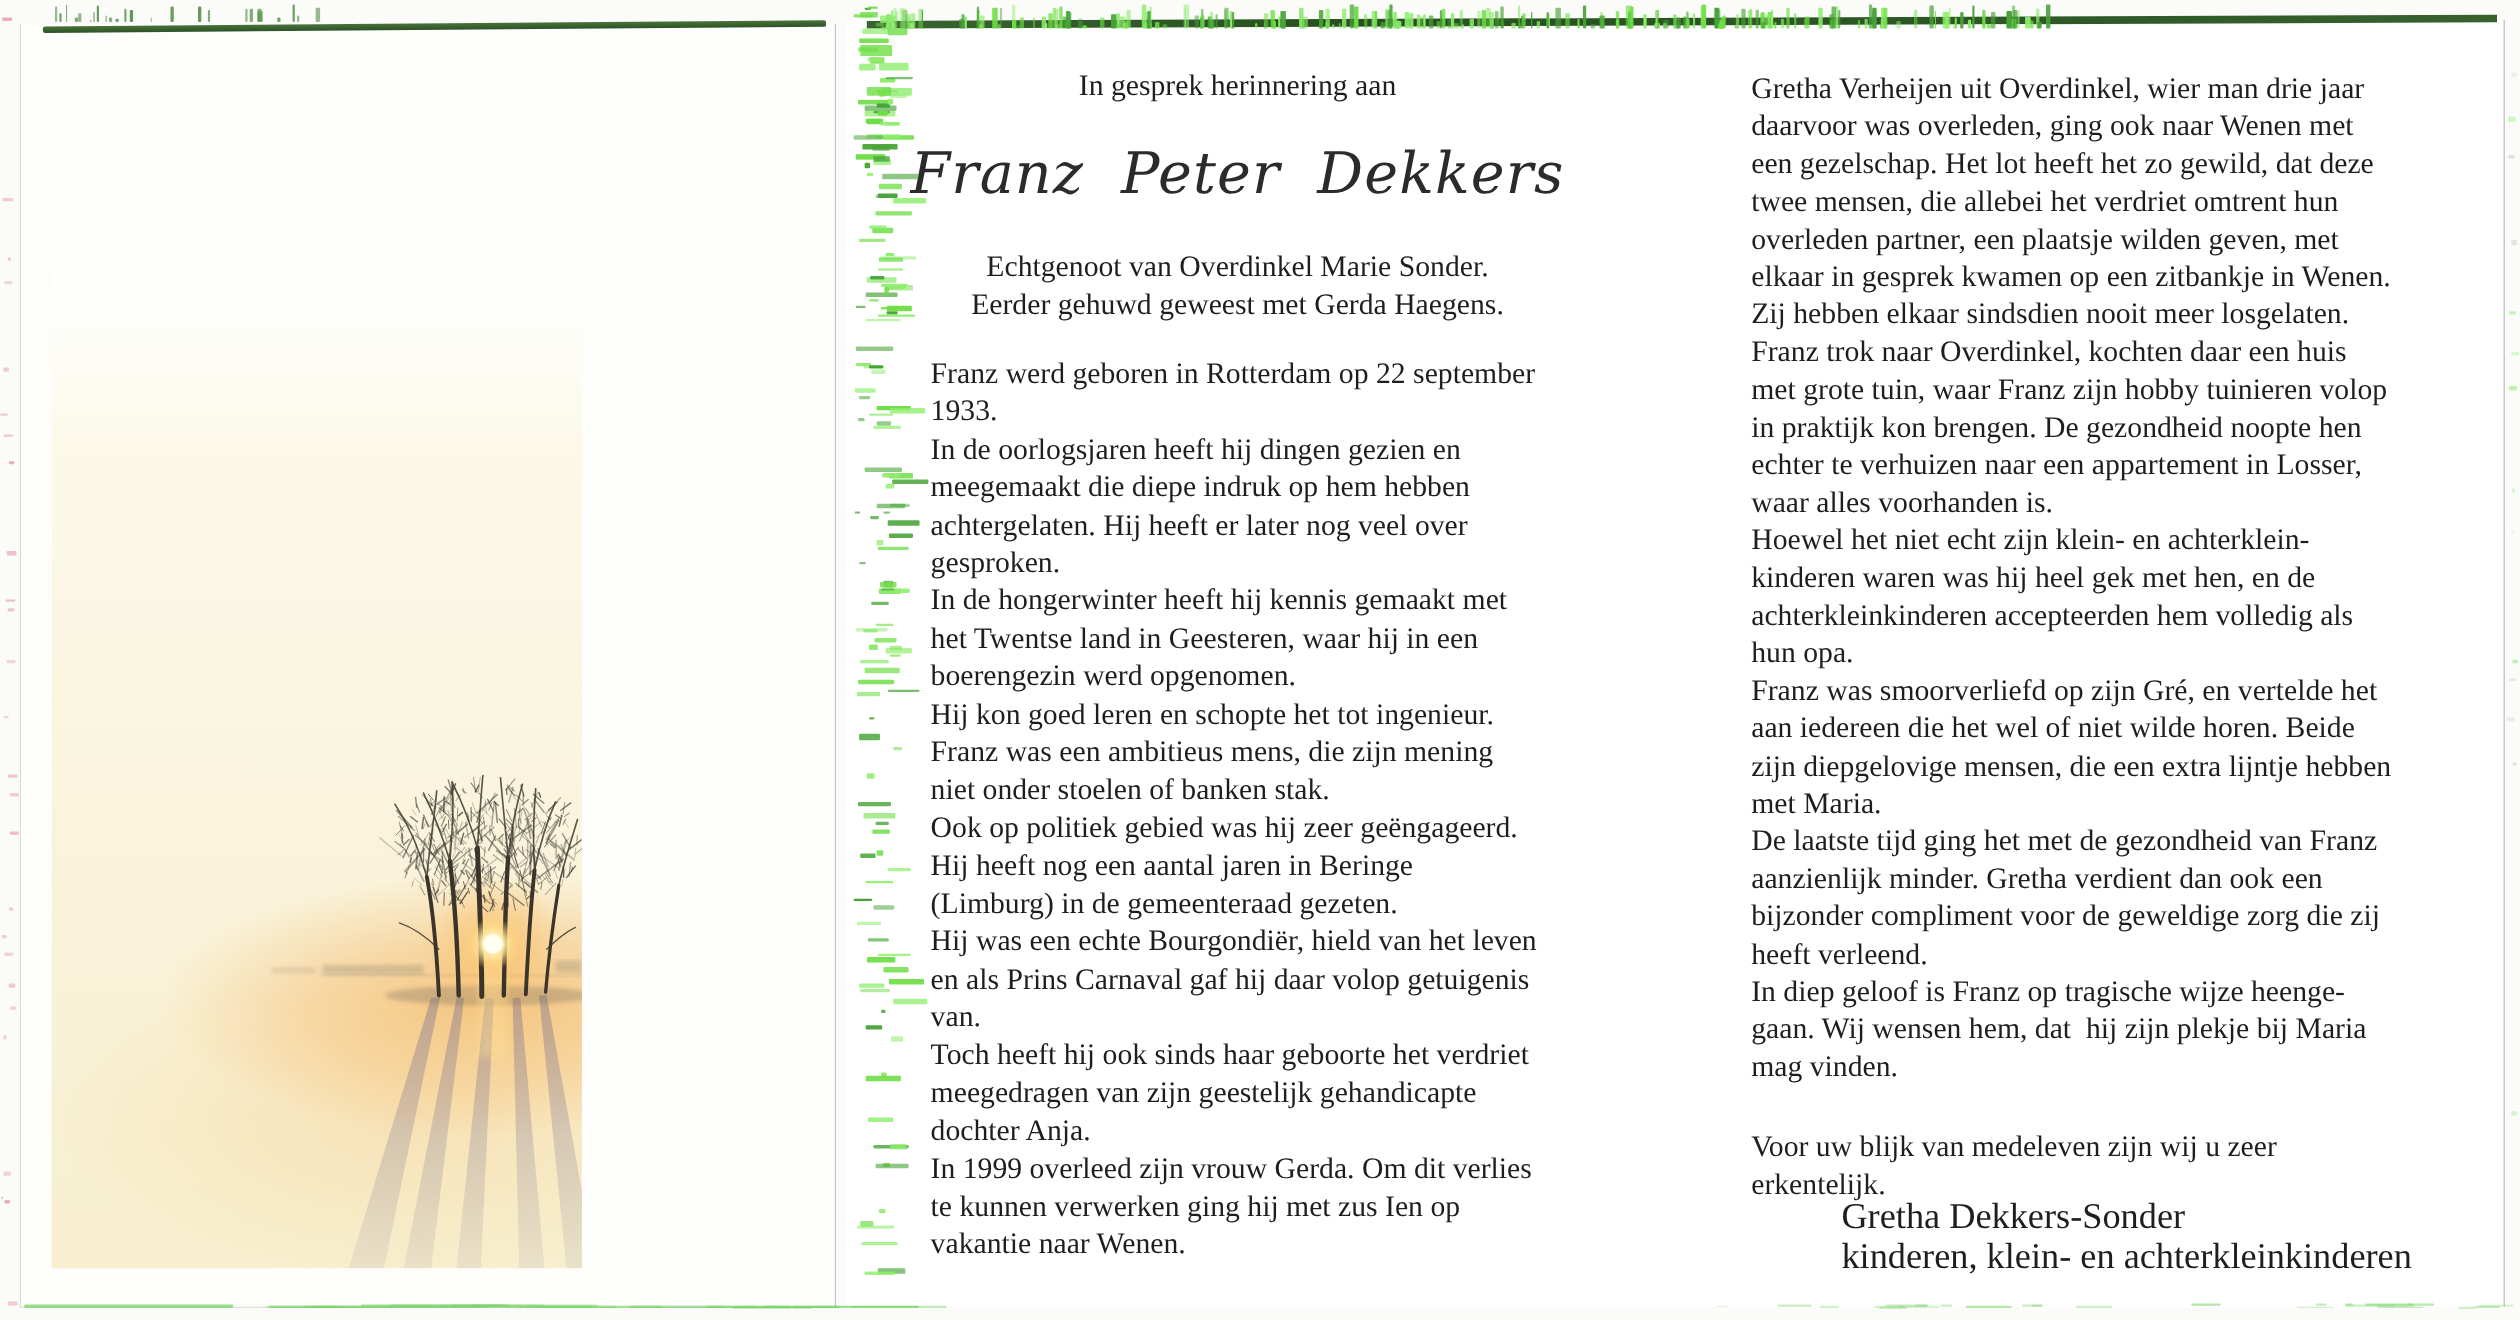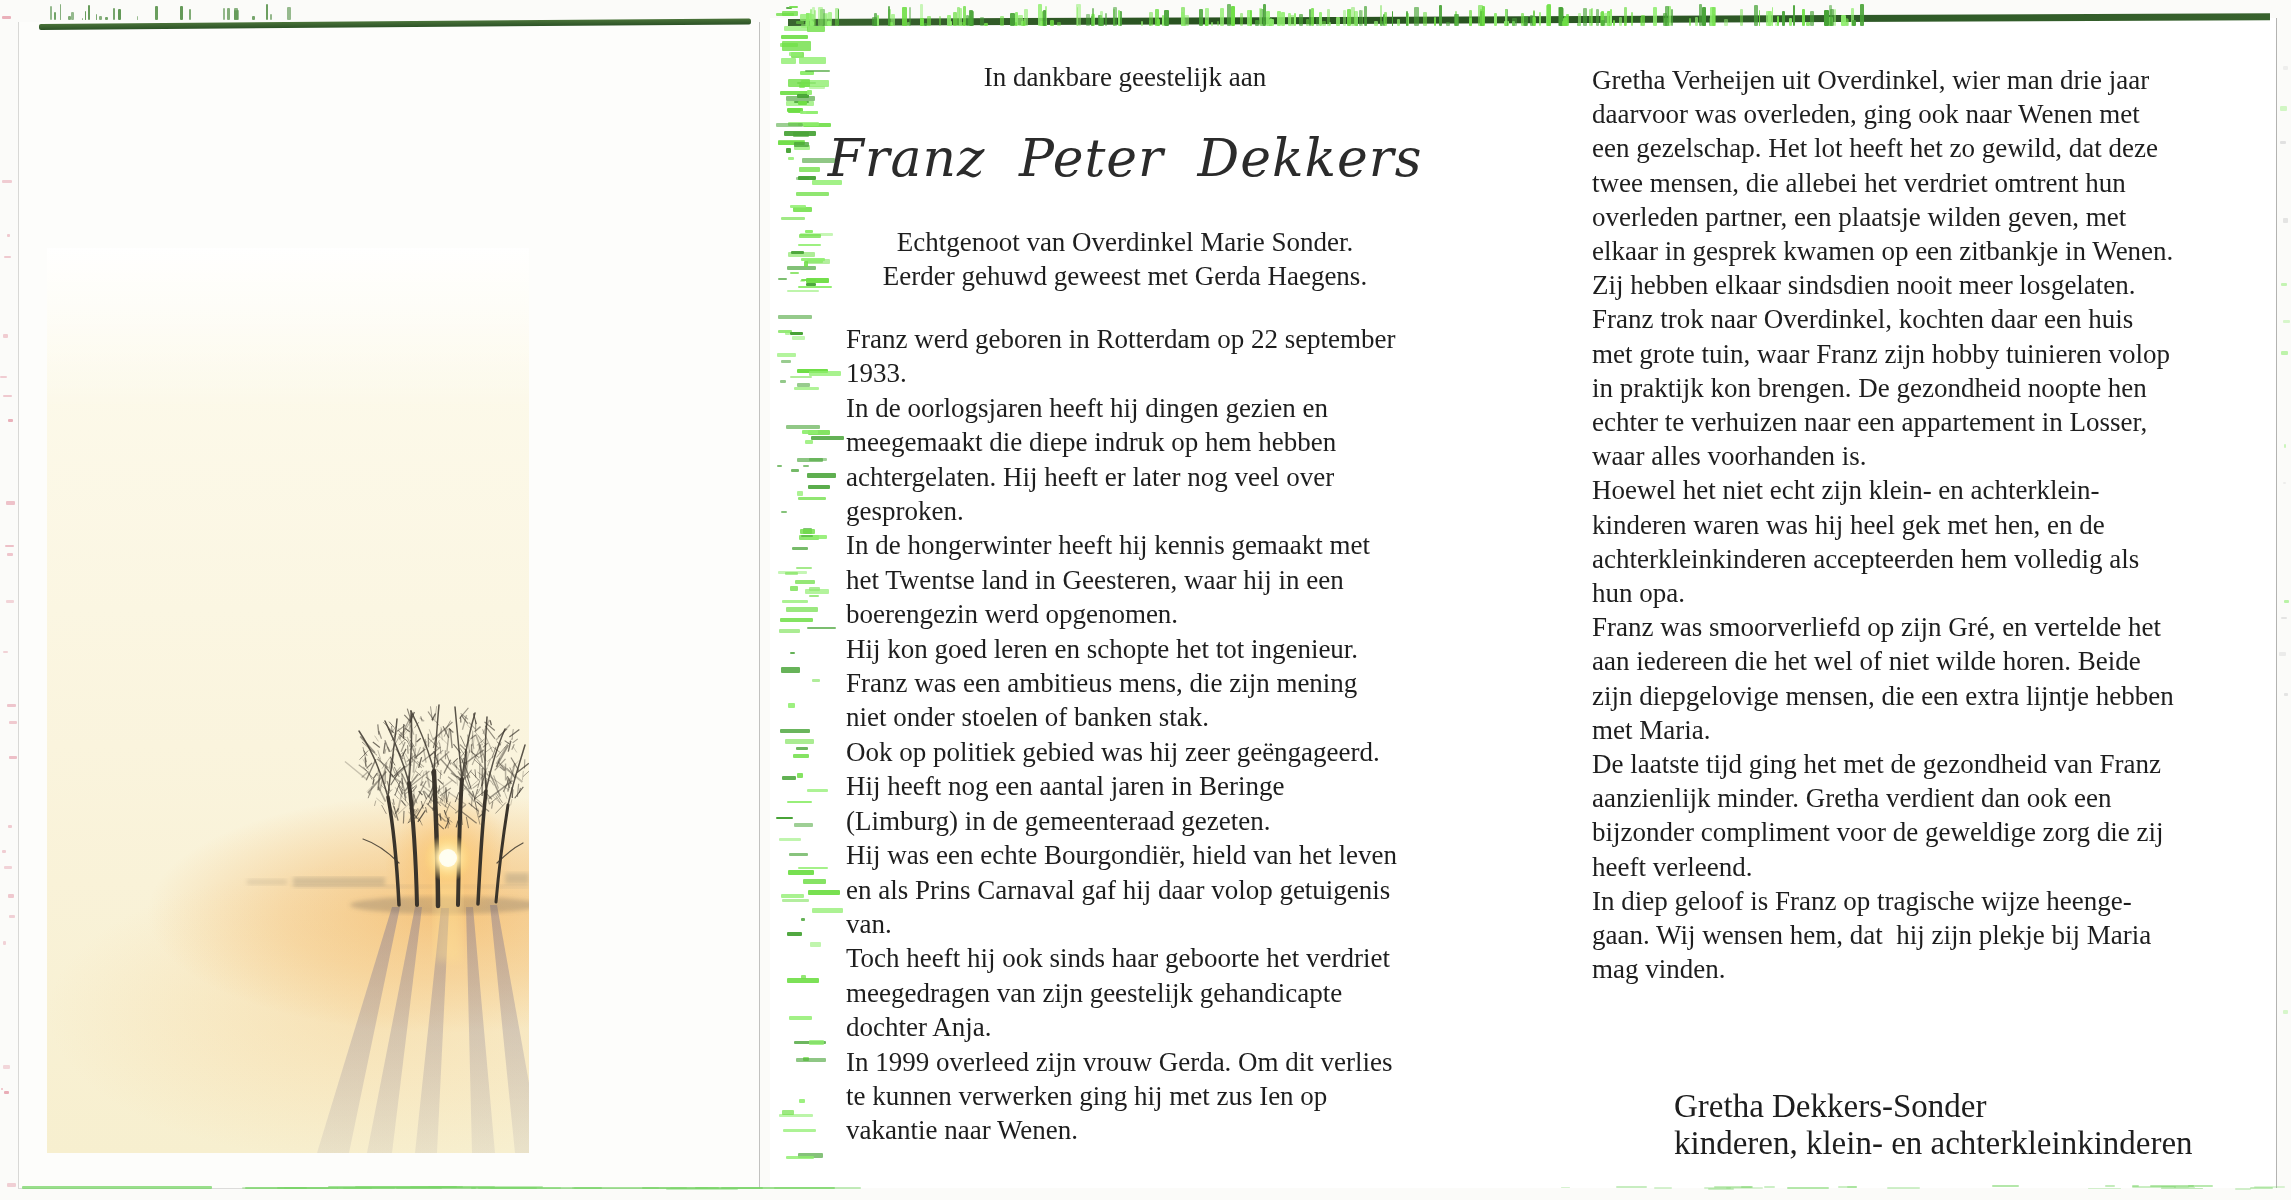--- a/index.html
+++ b/index.html
@@ -518,21 +518,21 @@
           </g>
         <circle cx="401" cy="245" r="24" fill="url(#gSun)"></circle>
         <circle cx="401" cy="245" r="9" fill="#fffef2" opacity="0.95"></circle>
       </svg>
       <div class="photo-fade"></div>
     </div>
   </div>
 
   <div class="right-page">
     <div class="page-topline"></div>
-    <div class="hdr">In dankbare geestelijk aan</div>
+    <div class="hdr">In gesprek herinnering aan</div>
     <div class="name">Franz Peter Dekkers</div>
     <div class="spouse lines">Echtgenoot van Overdinkel Marie Sonder.
 Eerder gehuwd geweest met Gerda Haegens.</div>
     <div class="bodyl lines">Franz werd geboren in Rotterdam op 22 september
 1933.
 In de oorlogsjaren heeft hij dingen gezien en
 meegemaakt die diepe indruk op hem hebben
 achtergelaten. Hij heeft er later nog veel over
 gesproken.
 In de hongerwinter heeft hij kennis gemaakt met
@@ -573,20 +573,22 @@
 aan iedereen die het wel of niet wilde horen. Beide
 zijn diepgelovige mensen, die een extra lijntje hebben
 met Maria.
 De laatste tijd ging het met de gezondheid van Franz
 aanzienlijk minder. Gretha verdient dan ook een
 bijzonder compliment voor de geweldige zorg die zij
 heeft verleend.
 In diep geloof is Franz op tragische wijze heenge-
 gaan. Wij wensen hem, dat  hij zijn plekje bij Maria
 mag vinden.</div>
+    <div class="closing lines">Voor uw blijk van medeleven zijn wij u zeer
+erkentelijk.</div>
     <div class="sig lines">Gretha Dekkers-Sonder
 kinderen, klein- en achterkleinkinderen</div>
   </div>
 
   <div id="strip" class="noise">
       <div class="nz" style="left: 19.5225px; top: 191.529px; width: 33.6128px; height: 4.35265px; background: rgb(110, 222, 69); opacity: 0.764601;"></div>
       <div class="nz" style="left: 2.68415px; top: 1114.28px; width: 33.9212px; height: 2.73372px; background: rgb(143, 238, 110); opacity: 0.596677;"></div>
       <div class="nz" style="left: 13.8263px; top: 651.878px; width: 4.90761px; height: 2.25198px; background: rgb(71, 163, 54); opacity: 0.836842;"></div>
       <div class="nz" style="left: 26.6841px; top: 1057.17px; width: 5.91139px; height: 4.16342px; background: rgb(110, 222, 69); opacity: 0.747979;"></div>
       <div class="nz" style="left: 2.48087px; top: 571.084px; width: 28.082px; height: 2.5122px; background: rgb(143, 238, 110); opacity: 0.513603;"></div>

